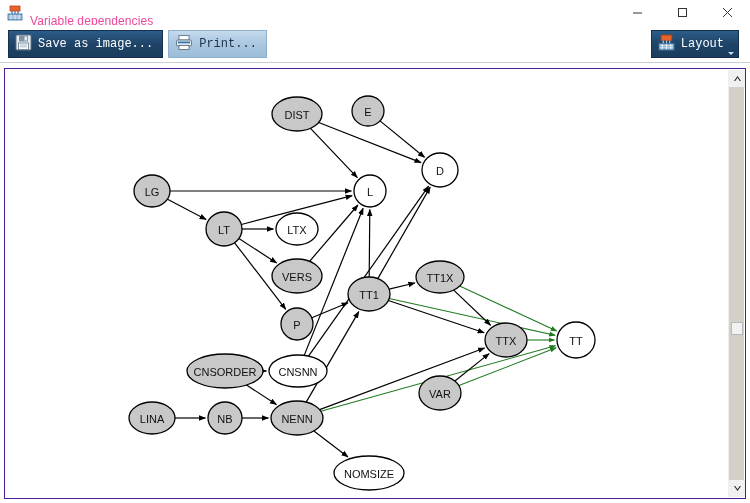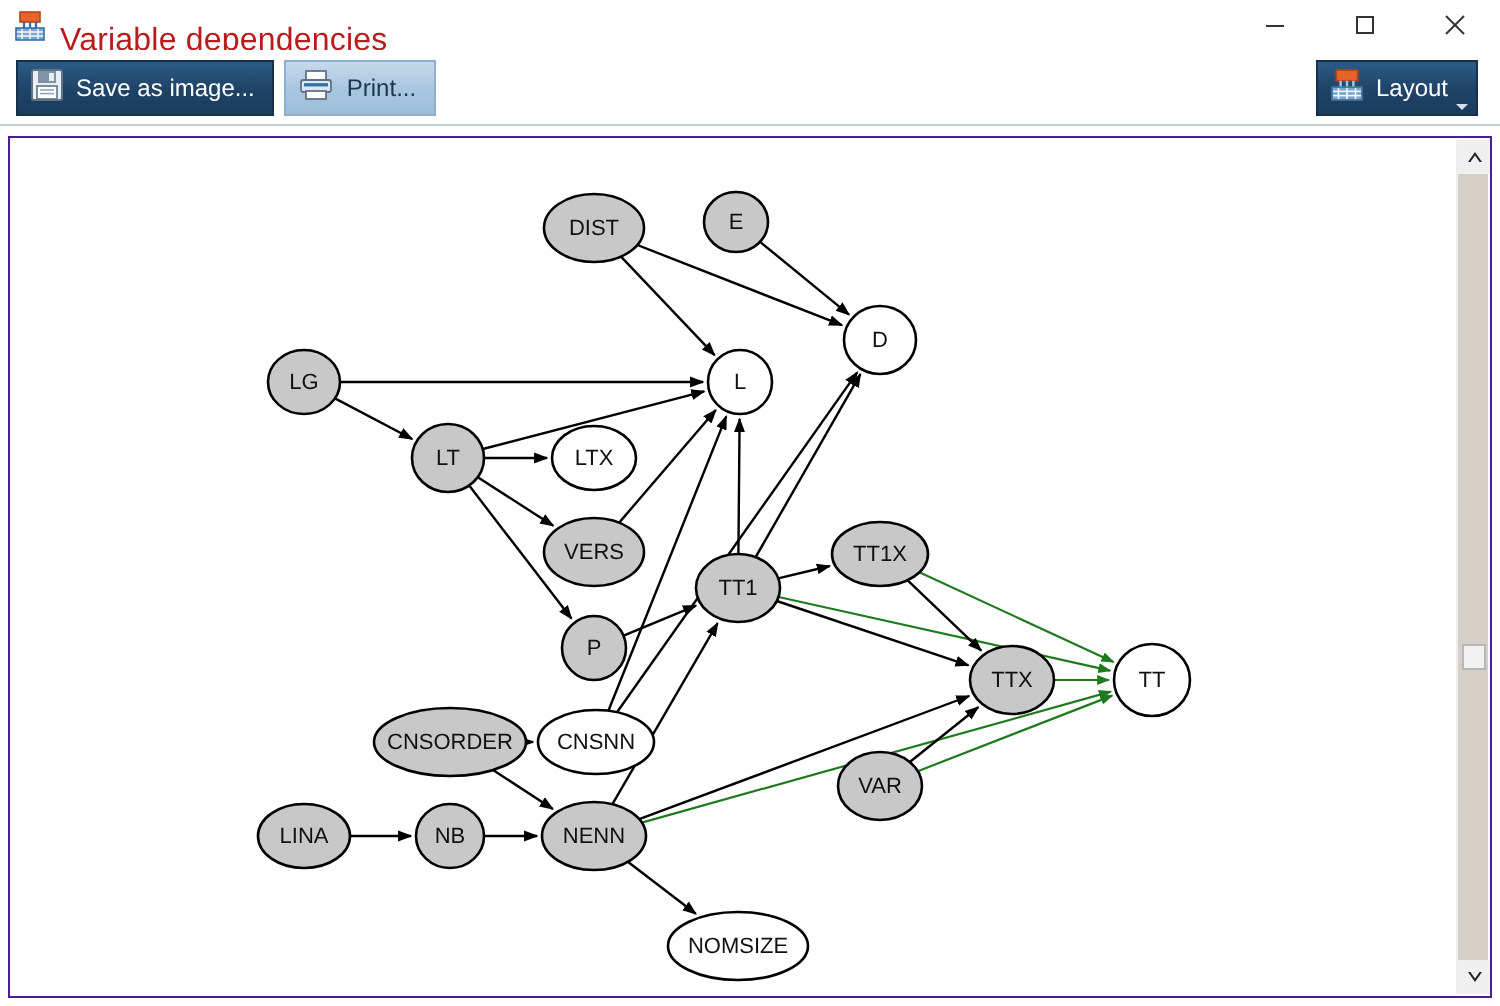--- a/index.html
+++ b/index.html
@@ -25,22 +25,22 @@
   }
   #title-icon {
     width: 16px;
     height: 16px;
     margin-left: 7px;
     margin-right: 7px;
     flex: 0 0 auto;
     position: relative;
   }
   #title-text {
-    font-size: 16px;
-    color: #b91c1c;
+    font-size: 12px;
+    color: #ec4899;
     letter-spacing: 0.1px;
     margin-top: 16px;
   }
   .wincontrols {
     margin-left: auto;
     display: flex;
     height: 25px;
   }
   .winbtn {
     width: 45px;
@@ -65,20 +65,21 @@
   .tbtn {
     display: flex;
     align-items: center;
     height: 28px;
     padding: 0 9px 0 6px;
     font-size: 12px;
     box-sizing: border-box;
     margin-right: 5px;
     position: relative;
     cursor: default;
+    font-family: Liberation Mono, monospace;
   }
   .tbtn .lbl { margin-left: 6px; white-space: nowrap; }
   .tbtn.primary {
     background: linear-gradient(to bottom,#2b5c88 0%,#1f4468 50%,#1b3c5c 100%);
     border: 1px solid #15304a;
     color: #ffffff;
   }
   .tbtn.light {
     background: linear-gradient(to bottom,#c5d9ec 0%,#aac7e0 50%,#9dbdd9 100%);
     border: 1px solid #8fb0cc;

